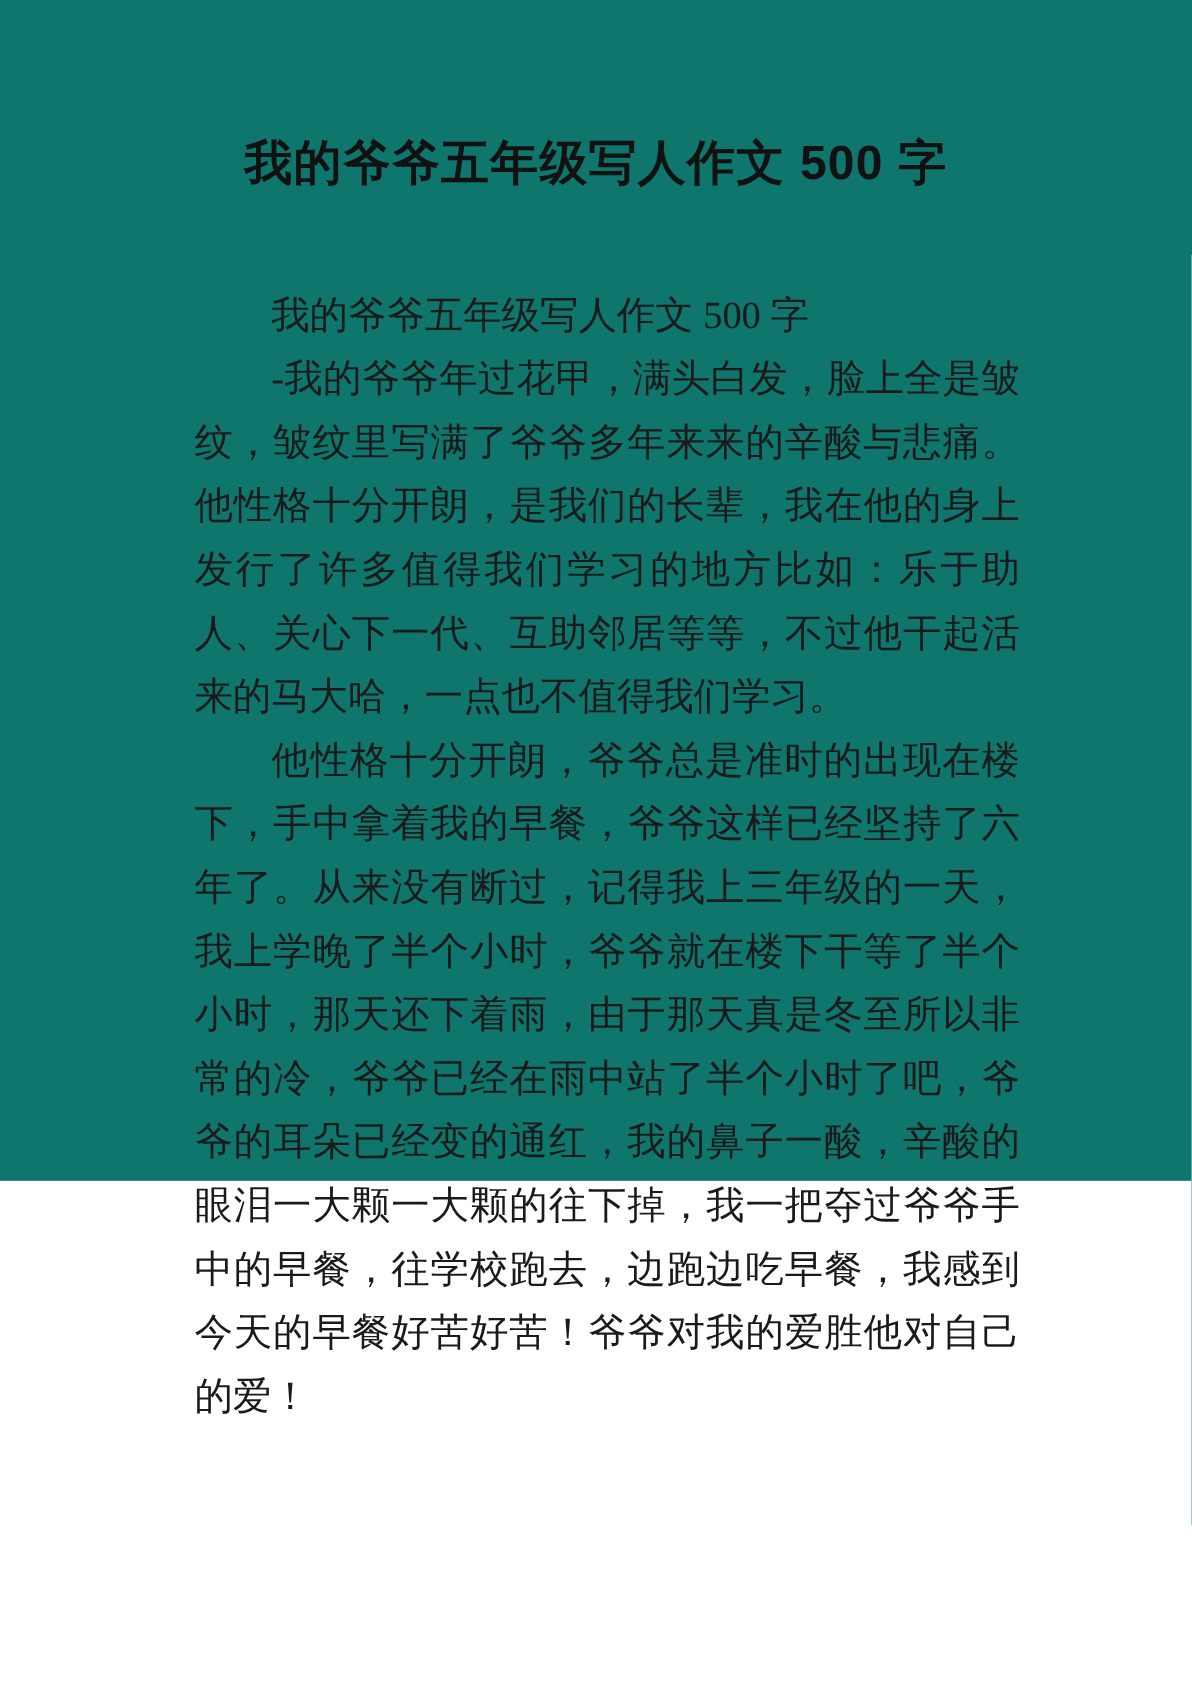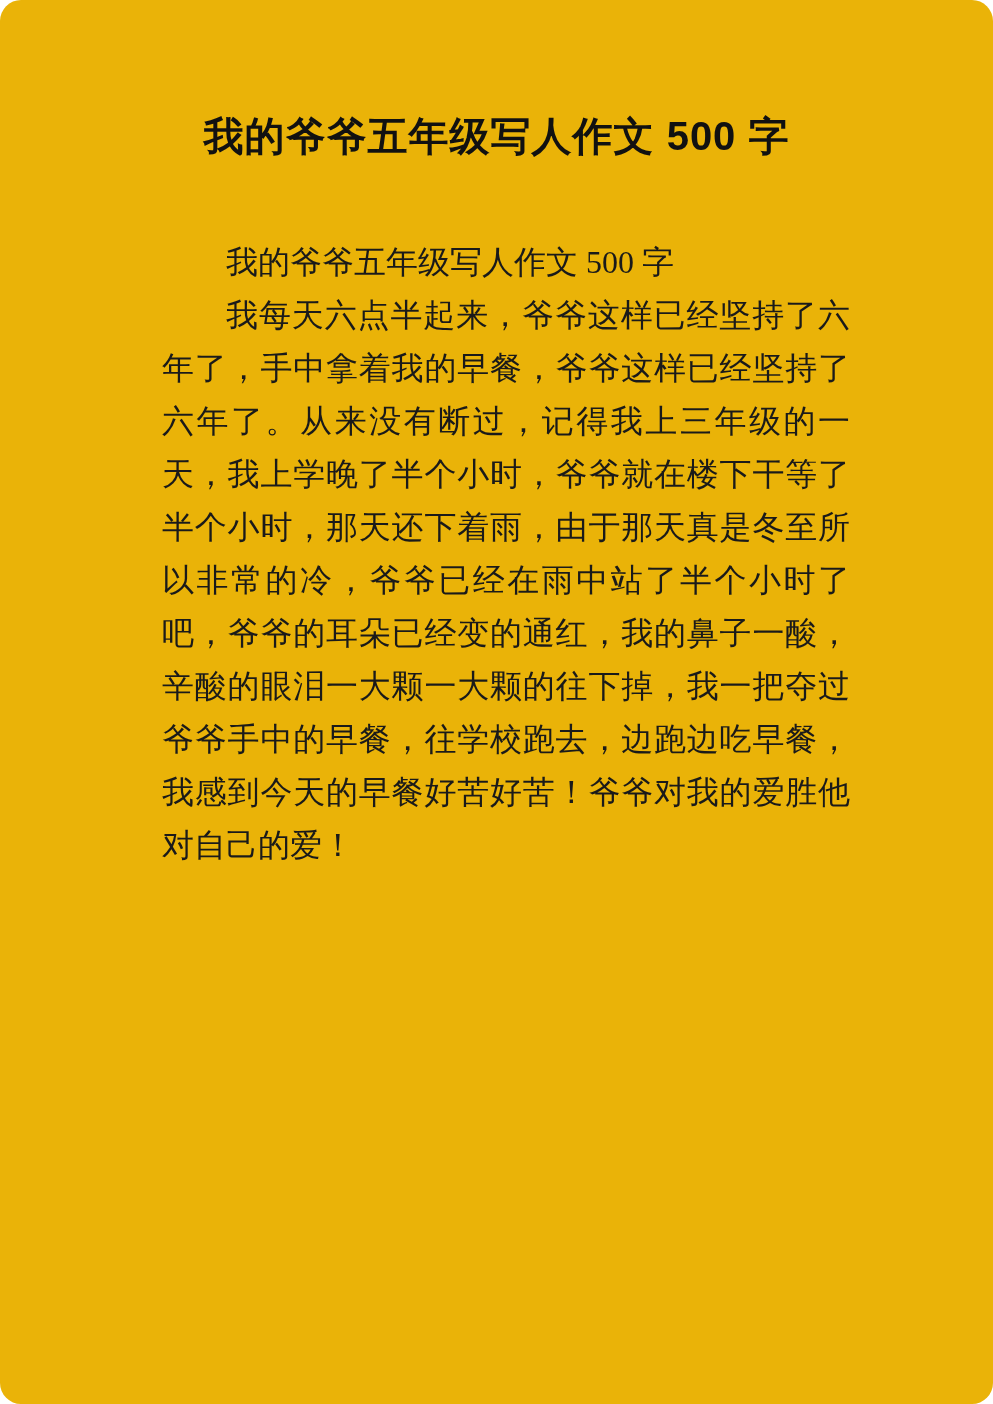--- a/index.html
+++ b/index.html
@@ -7,24 +7,23 @@
     padding: 0;
   }
   body {
     width: 993px;
     height: 1404px;
     background: #ffffff;
     overflow: hidden;
   }
   .doc {
     width: 993px;
-    height: 1404px;
-    background: #eab308;
+    height: 984px;
+    background: #0f766e;
     box-sizing: border-box;
-    border-radius: 21px;
   }
   .title {
     margin: 0;
     padding-top: 108px;
     padding-bottom: 0;
     text-align: center;
     font-family: "Liberation Sans", "DejaVu Sans", sans-serif;
     font-weight: bold;
     font-size: 40px;
     line-height: 56px;
@@ -49,15 +48,16 @@
     word-break: break-all;
   }
 </style>
 </head>
 <body>
 
 <div class="doc">
   <h1 class="title">我的爷爷五年级写人作文 500 字</h1>
   <div class="content">
       <p>我的爷爷五年级写人作文 500 字</p>
-      <p>我每天六点半起来，爷爷这样已经坚持了六年了，手中拿着我的早餐，爷爷这样已经坚持了六年了。从来没有断过，记得我上三年级的一天，我上学晚了半个小时，爷爷就在楼下干等了半个小时，那天还下着雨，由于那天真是冬至所以非常的冷，爷爷已经在雨中站了半个小时了吧，爷爷的耳朵已经变的通红，我的鼻子一酸，辛酸的眼泪一大颗一大颗的往下掉，我一把夺过爷爷手中的早餐，往学校跑去，边跑边吃早餐，我感到今天的早餐好苦好苦！爷爷对我的爱胜他对自己的爱！</p>
+      <p>-我的爷爷年过花甲，满头白发，脸上全是皱纹，皱纹里写满了爷爷多年来来的辛酸与悲痛。他性格十分开朗，是我们的长辈，我在他的身上发行了许多值得我们学习的地方比如：乐于助人、关心下一代、互助邻居等等，不过他干起活来的马大哈，一点也不值得我们学习。</p>
+      <p>他性格十分开朗，爷爷总是准时的出现在楼下，手中拿着我的早餐，爷爷这样已经坚持了六年了。从来没有断过，记得我上三年级的一天，我上学晚了半个小时，爷爷就在楼下干等了半个小时，那天还下着雨，由于那天真是冬至所以非常的冷，爷爷已经在雨中站了半个小时了吧，爷爷的耳朵已经变的通红，我的鼻子一酸，辛酸的眼泪一大颗一大颗的往下掉，我一把夺过爷爷手中的早餐，往学校跑去，边跑边吃早餐，我感到今天的早餐好苦好苦！爷爷对我的爱胜他对自己的爱！</p>
     </div>
 </div>
 
 </body></html>

